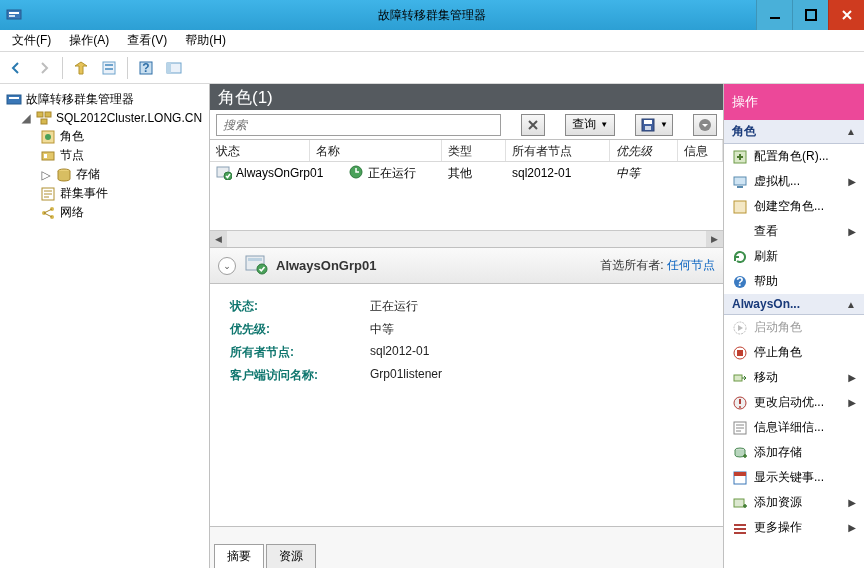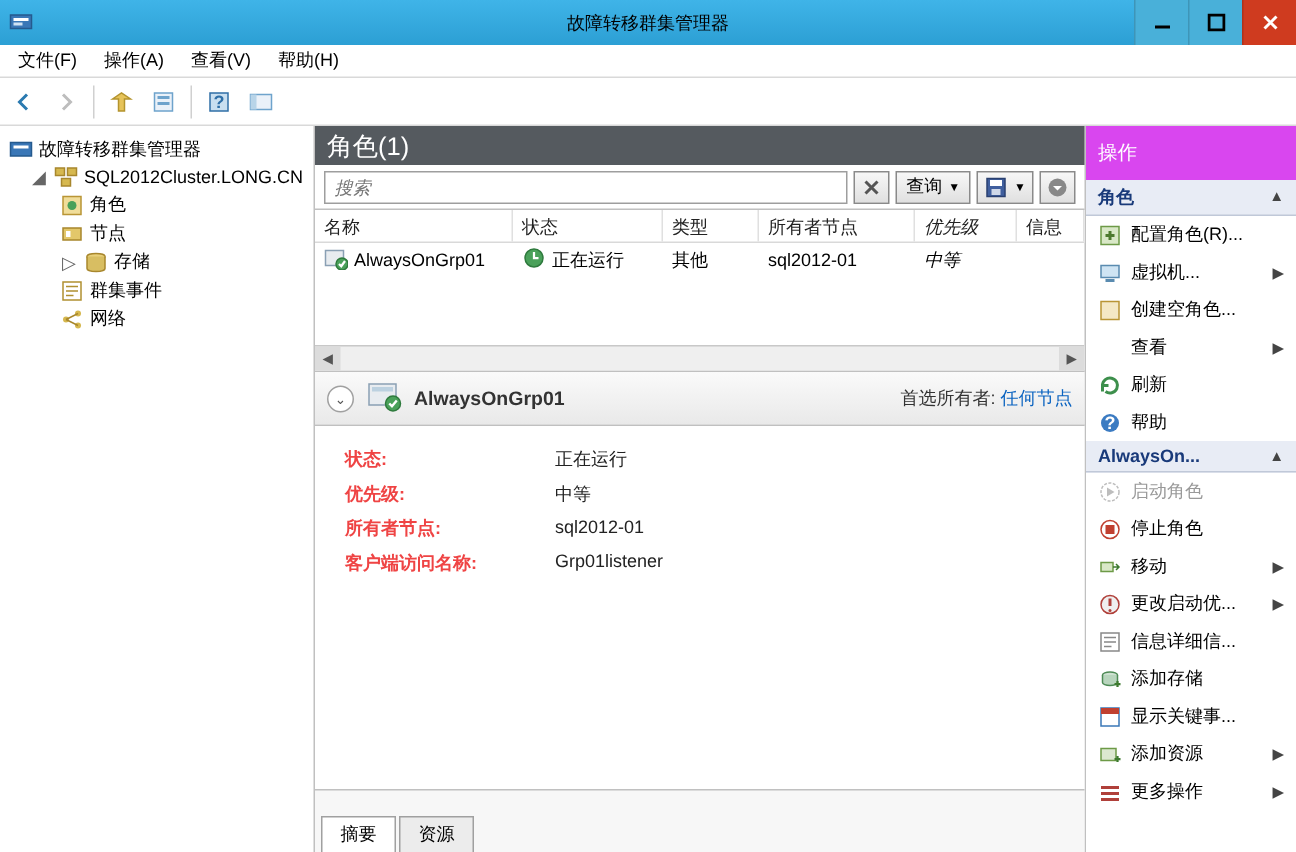--- a/index.html
+++ b/index.html
@@ -26,21 +26,21 @@
 .body { display:flex; height:calc(100% - 30px - 22px - 32px); }
 .tree { width:210px; border-right:1px solid #c0c0c0; padding:6px 4px; overflow:auto; }
 .tnode { display:flex; align-items:center; gap:4px; padding:1px 2px; white-space:nowrap; }
 .tnode .exp { width:12px; text-align:center; color:#666; cursor:default; }
 .tnode .ic { width:16px; height:16px; display:flex; align-items:center; justify-content:center; }
 .indent1 { padding-left:16px; }
 .indent2 { padding-left:36px; }
 
 .center { flex:1; display:flex; flex-direction:column; border-right:1px solid #c0c0c0; min-width:0; }
 .sectionhdr { height:26px; background:#555a5f; color:#fff; display:flex; align-items:center; padding:0 8px; font-size:17px; }
-.searchrow { height:30px; display:flex; align-items:center; padding:3px 6px; gap:4px; border-bottom:1px solid #c0c0c0; }
+.searchrow { height:30px; display:flex; align-items:center; padding:3px 6px; gap:20px; border-bottom:1px solid #c0c0c0; }
 .searchrow input { flex:1; height:22px; padding:0 6px; border:1px solid #9e9e9e; color:#888; font-style:italic; }
 .qbtn { height:22px; border:1px solid #8a8a8a; background:linear-gradient(#f7f7f7,#e0e0e0); display:flex; align-items:center; padding:0 6px; gap:4px; cursor:default; }
 .qbtn .tri { font-size:8px; }
 .iconbtn { width:24px; height:22px; border:1px solid #8a8a8a; background:linear-gradient(#f7f7f7,#e0e0e0); display:flex; align-items:center; justify-content:center; }
 
 .tablehdr { height:22px; background:#fff; border-bottom:1px solid #d9d9d9; display:flex; }
 .th { border-right:1px solid #e0e0e0; padding:3px 6px; color:#222; white-space:nowrap; overflow:hidden; }
 .tr { height:22px; display:flex; align-items:center; }
 .td { padding:2px 6px; white-space:nowrap; overflow:hidden; display:flex; align-items:center; gap:4px; }
 .col-name{width:132px;} .col-status{width:100px;} .col-type{width:64px;} .col-owner{width:104px;} .col-prio{width:68px;font-style:italic;} .col-info{flex:1;}
@@ -52,29 +52,29 @@
 .hscroll .thumb { position:absolute; left:20%; width:50%; top:2px; bottom:2px; background:#c4c4c4; }
 
 .detailhdr { height:36px; background:linear-gradient(#fafafa,#e9e9e9); border-bottom:1px solid #c0c0c0; display:flex; align-items:center; padding:0 8px; gap:8px; }
 .detailhdr .chev { width:18px; height:18px; border:1px solid #a0a0a0; border-radius:9px; display:flex; align-items:center; justify-content:center; font-size:9px; color:#555; background:#fff; }
 .detailhdr .name { font-weight:bold; color:#333; font-size:13px; }
 .detailhdr .pref { margin-left:auto; color:#333; }
 .detailhdr .pref a { color:#0a63c0; cursor:pointer; }
 
 .detailbody { flex:1; padding:14px 20px; background:#fff; overflow:auto; }
 .kv { display:flex; gap:30px; margin-bottom:6px; }
-.kv .k { width:110px; font-weight:bold; color:#ef4444; }
+.kv .k { width:110px; font-weight:bold; color:#0f766e; }
 .kv .v { color:#222; }
 
 .tabs { height:42px; border-top:1px solid #c0c0c0; display:flex; align-items:flex-end; padding-left:4px; background:#f7f7f7; }
 .tab { padding:3px 12px; border:1px solid #a0a0a0; border-bottom:none; background:#fff; margin-right:2px; cursor:default; }
 .tab.inactive { background:#ececec; }
 
 .actions { width:140px; display:flex; flex-direction:column; background:#fff; overflow-y:auto; overflow-x:hidden;}
-.acthdr { height:36px; background:#d946ef; color:#fff; display:flex; align-items:center; padding:16px 8px; font-size:13px; }
+.acthdr { height:36px; background:#ec4899; color:#fff; display:flex; align-items:center; padding:16px 8px; font-size:13px; }
 .actgrp { background:#e8ecf5; border-bottom:1px solid #c0c8d8; padding:3px 8px; display:flex; align-items:center; color:#193a7a; font-weight:bold; }
 .actgrp .up { margin-left:auto; font-size:10px; color:#444; }
 .ai { display:flex; align-items:center; gap:6px; padding:4px 8px; cursor:default; white-space:nowrap; overflow:hidden; }
 .ai .ic { width:16px; height:16px; display:flex; align-items:center; justify-content:center; flex-shrink:0; }
 .ai .chev { margin-left:auto; font-size:10px; color:#444; }
 
 .svg16{width:16px;height:16px;}
 </style>
 </head>
 <body>
@@ -248,22 +248,22 @@
           <span class="tri">▼</span>
         </div>
       <div class="iconbtn">
           <svg class="svg16" viewBox="0 0 16 16">
             <circle cx="8" cy="8" r="6" fill="#888"></circle>
             <path d="M5 7 L8 10 L11 7" fill="#fff"></path>
           </svg>
         </div>
     </div>
     <div class="tablehdr">
+      <div class="th col-status">状态</div>
       <div class="th col-name">名称</div>
-      <div class="th col-status">状态</div>
       <div class="th col-type">类型</div>
       <div class="th col-owner">所有者节点</div>
       <div class="th col-prio">优先级</div>
       <div class="th col-info">信息</div>
     </div>
     <div class="tablewrap">
       <div class="tr">
         <div class="td col-name">
           <span class="ic"><svg class="svg16" viewBox="0 0 16 16">
                 <rect x="1" y="3" width="12" height="10" fill="#e8ecf0" stroke="#8aa0b4"></rect>

